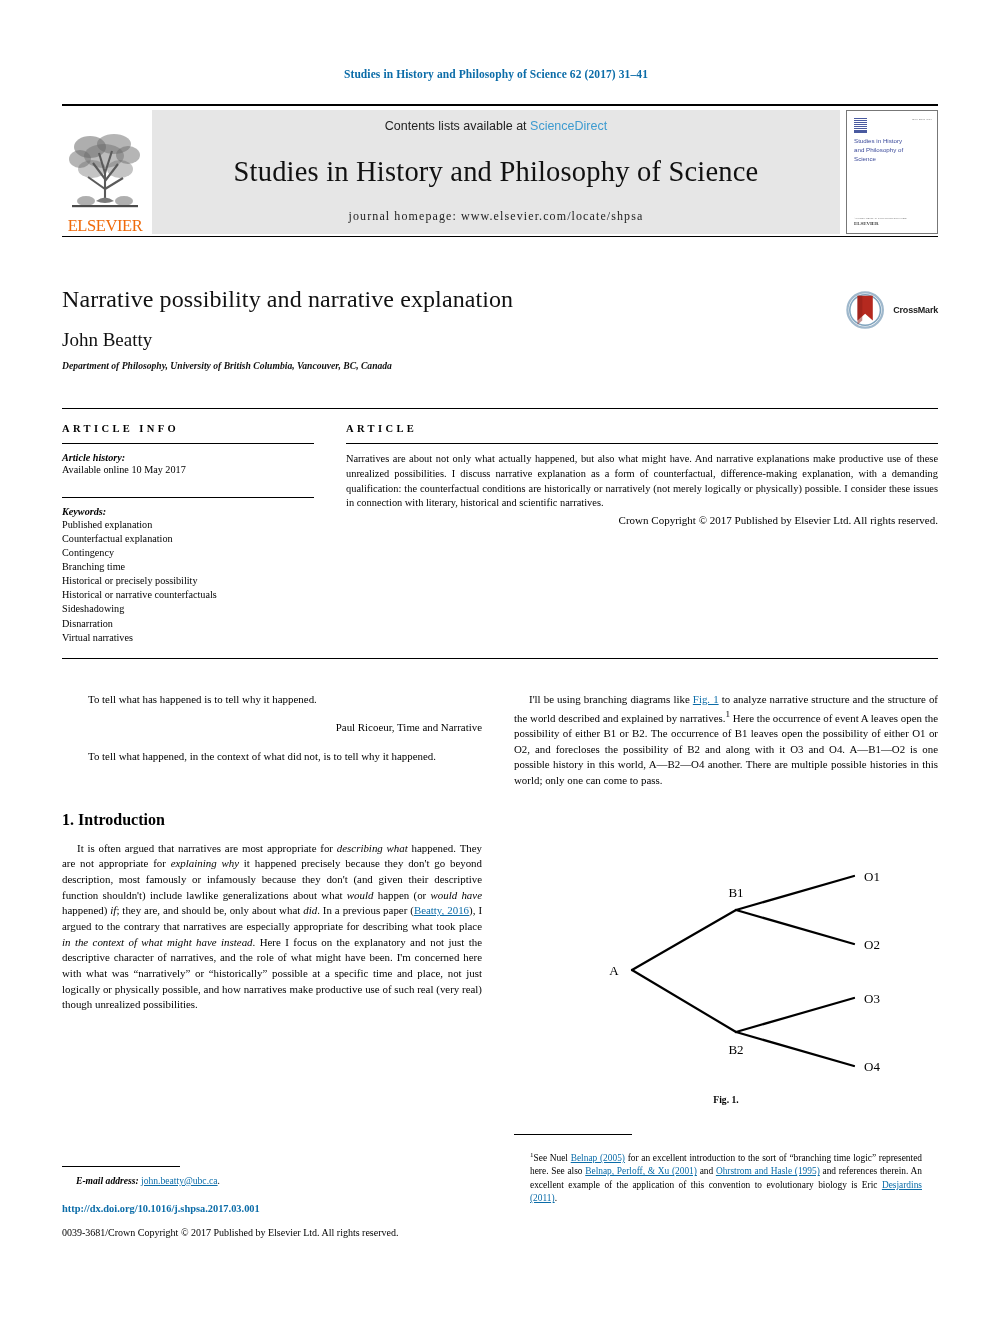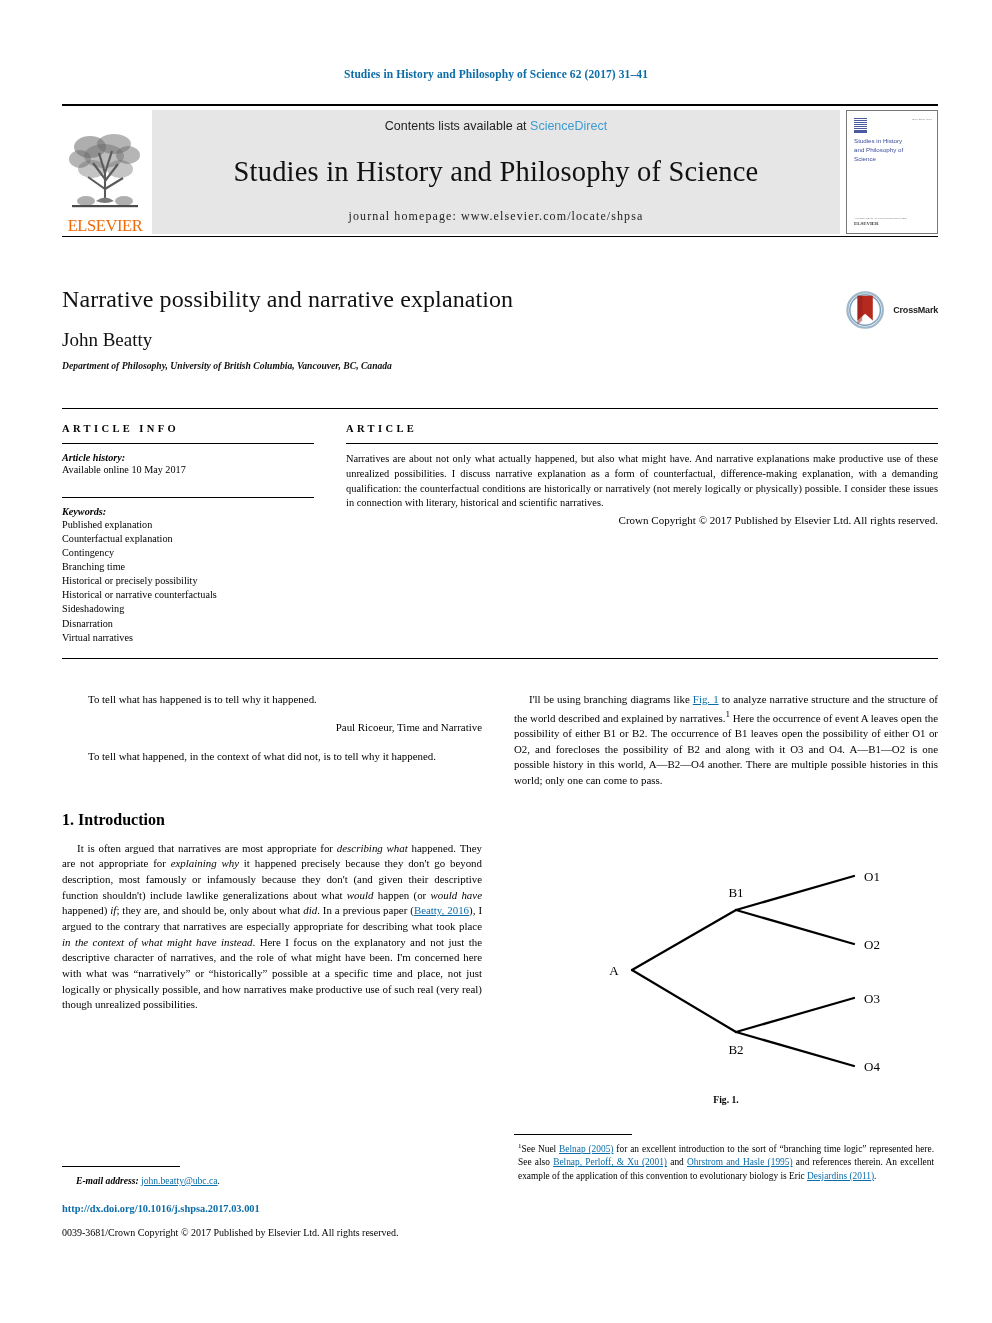--- a/index.html
+++ b/index.html
@@ -350,21 +350,21 @@
   }
   .footnote-rule {
     width: 118px;
     border-top: .9px solid #000;
     margin-bottom: 7px;
   }
   .footnote-text {
     font-size: 9.4px;
     line-height: 1.42;
     text-align: justify;
-    margin: 4px;
+    margin: 16px;
   }
   .footnote-text sup { font-size: 7px; }
 
   .footer-left {
     position: absolute;
     left: 62px;
     top: 1166px;
     width: 420px;
   }
   .footer-rule {

